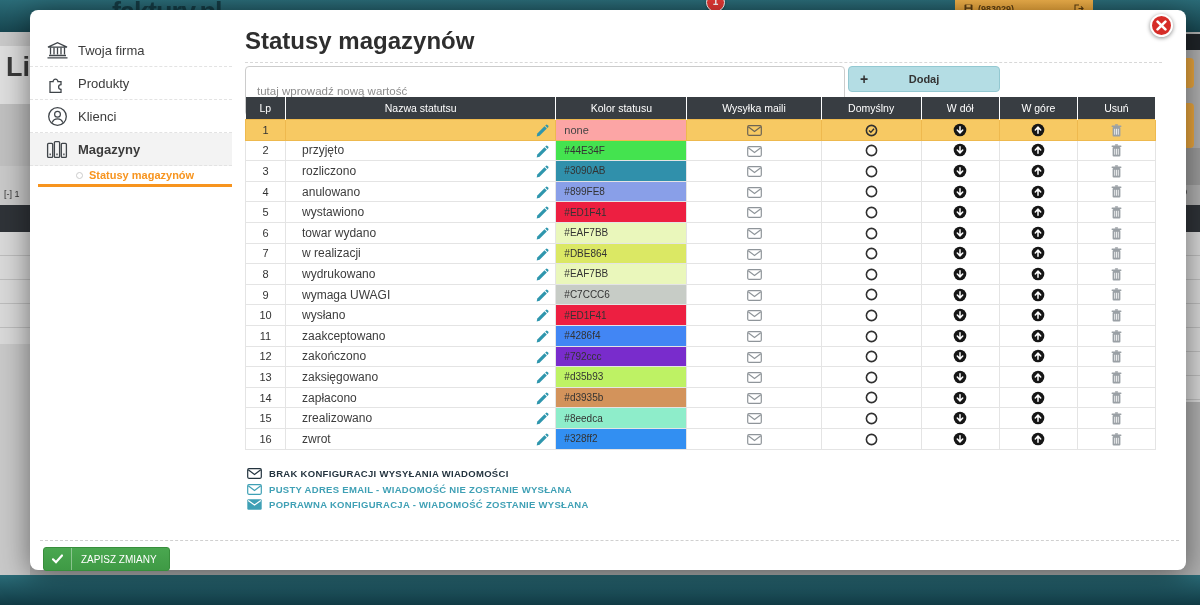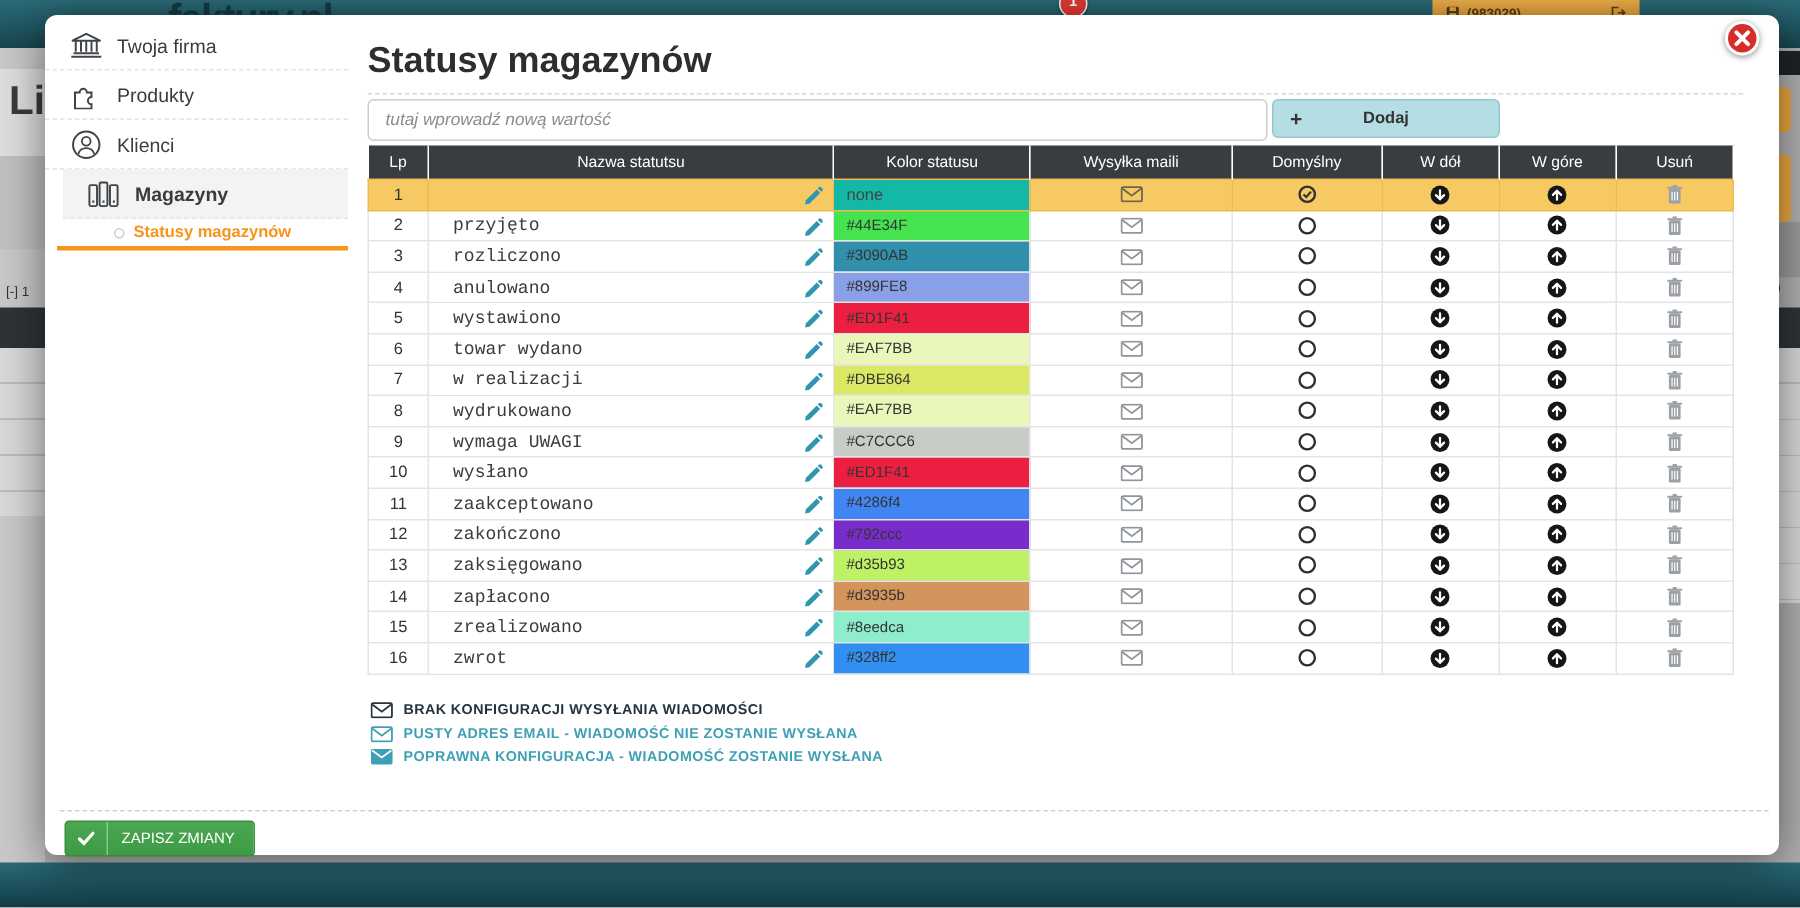--- a/index.html
+++ b/index.html
@@ -45,56 +45,56 @@
     background:linear-gradient(#2b6c78,#113b45);}
 
   
   .modal{position:absolute;left:30px;top:10px;width:1156px;height:560px;background:#fff;
     border-radius:8px;box-shadow:0 5px 30px rgba(0,0,0,.5);z-index:5;}
   .modal-close{position:absolute;right:13px;top:4px;width:23px;height:23px;border-radius:50%;
     background:#d62d28;border:2px solid #fff;box-shadow:0 1px 4px rgba(0,0,0,.45);
     display:flex;align-items:center;justify-content:center;cursor:pointer;box-sizing:border-box;}
 
   
-  .sidebar{position:absolute;left:0;top:4px;width:202px;}
+  .sidebar{position:absolute;left:0;top:24px;width:202px;}
   .side-item{height:33px;display:flex;align-items:center;gap:9px;padding-left:15px;
     border-bottom:1px dashed #e3e3e3;font-size:13px;color:#3b3b3b;cursor:pointer;box-sizing:border-box;}
-  .side-item.active{background:#f3f3f3;font-weight:bold;margin-left:12px;}
+  .side-item.active{background:#f3f3f3;font-weight:bold;}
   .icn{display:inline-flex;align-items:center;justify-content:center;}
   .icn svg{display:block;}
   .side-icn{width:24px;}
   .side-sub{height:21px;display:flex;align-items:center;gap:6px;padding-left:38px;
     font-size:11px;font-weight:bold;color:#f7941e;border-bottom:3px solid #f7941e;
     margin-left:8px;cursor:pointer;box-sizing:border-box;}
   .bullet{width:5px;height:5px;border:1px solid #cccccc;border-radius:50%;}
 
   
   .main{position:absolute;left:206px;top:0;width:950px;height:560px;}
   .main h1{position:absolute;left:9px;top:17px;margin:0;font-size:24px;color:#2e2e2e;}
   .title-divider{position:absolute;left:9px;right:24px;top:52px;border-top:1px dashed #d8d8d8;}
   .addrow{position:absolute;left:9px;top:56px;width:780px;height:26px;}
   .addrow input{position:absolute;left:0;top:0;width:576px;height:24px;border:1px solid #cccccc;
-    border-radius:4px;padding:1px 11px;font-size:11.5px;color:#555;font-family:inherit;outline:none;font-style:italic;}
+    border-radius:4px;padding:12px 11px;font-size:11.5px;color:#555;font-family:inherit;outline:none;}
   .addrow input::placeholder{color:#8c8c8c;}
   .add-btn{position:absolute;left:603px;top:0;width:152px;height:26px;background:#b4dde4;
     border:1px solid #93c8d1;border-radius:4px;cursor:pointer;font-family:inherit;
     display:flex;align-items:center;justify-content:center;padding:0;box-sizing:border-box;position:absolute;}
   .add-btn .plus{position:absolute;left:11px;top:4px;font-size:14px;font-weight:bold;color:#333;line-height:16px;}
   .add-btn .addlbl{font-size:11px;font-weight:bold;color:#333;}
 
   
   .status-table{position:absolute;left:9px;top:87px;width:911px;border-collapse:collapse;
     table-layout:fixed;font-size:11px;}
   .status-table th{background:#383d42;color:#fff;height:22px;font-size:10.5px;font-weight:normal;
     border-right:1px solid #ffffff;padding:0;}
   .status-table td{height:20.6px;border:1px solid #e4e4e4;background:#fff;padding:0;box-sizing:border-box;}
   .status-table tr.hl td{background:#f7c963;border-color:#eeb94e;}
-  .status-table tr.hl td.colorcell{background:#14b8a6;}
+  .status-table tr.hl td.colorcell{background:#fca5a5;}
   td.lp{text-align:center;color:#333;}
-  td.namecell{padding:0 20px 0 16px;color:#3c3c3c;font-size:12px;position:relative;font-family:Liberation Mono, monospace;}
+  td.namecell{padding:0 20px 0 16px;color:#3c3c3c;font-size:12px;position:relative;}
   .pencil{position:absolute;right:6px;top:4px;cursor:pointer;}
   td.colorcell{padding-left:8px;font-size:10px;color:#333;}
   td.colorcell.none{font-size:11px;color:#444;}
   td.center{text-align:center;vertical-align:middle;}
   td.center .icn{cursor:pointer;vertical-align:middle;}
   .mailcol{color:#8f959a;}
   tr.hl .mailcol{color:#6d6454;}
 
   
   .legend{position:absolute;left:11px;top:456px;}

